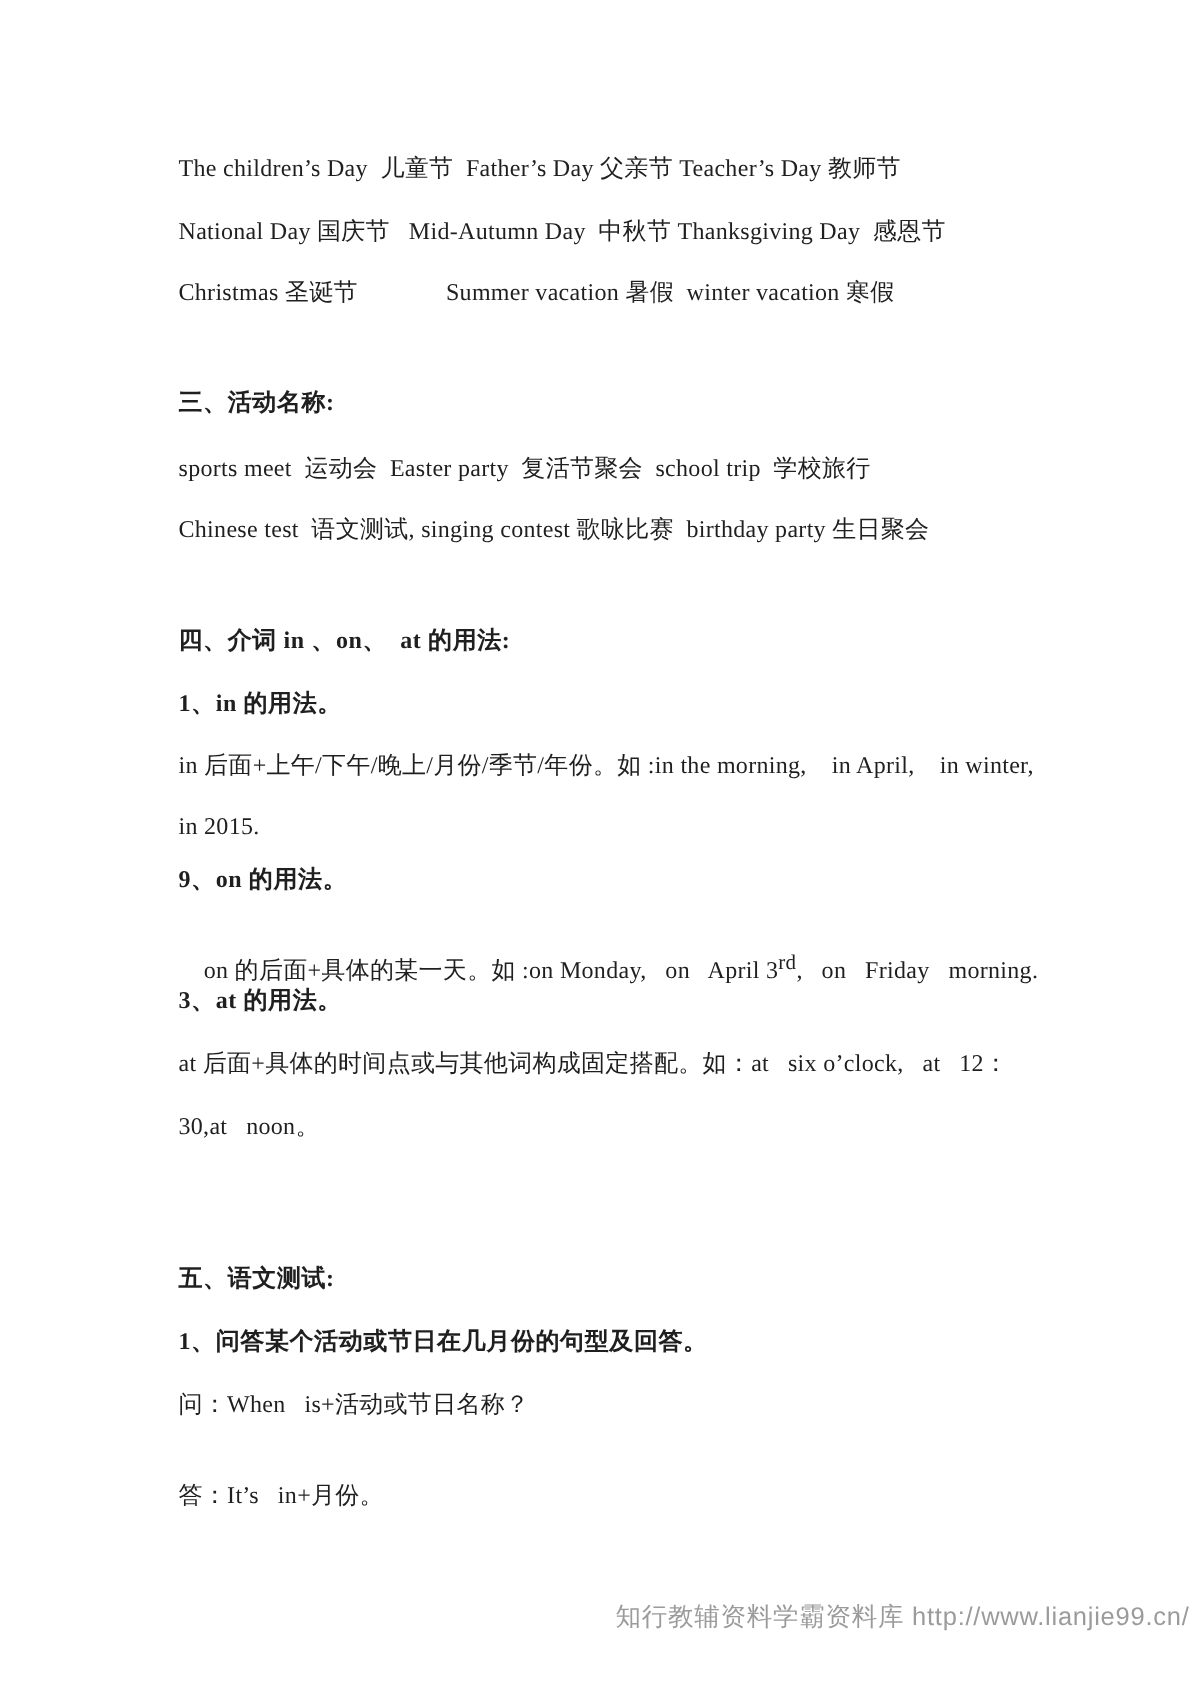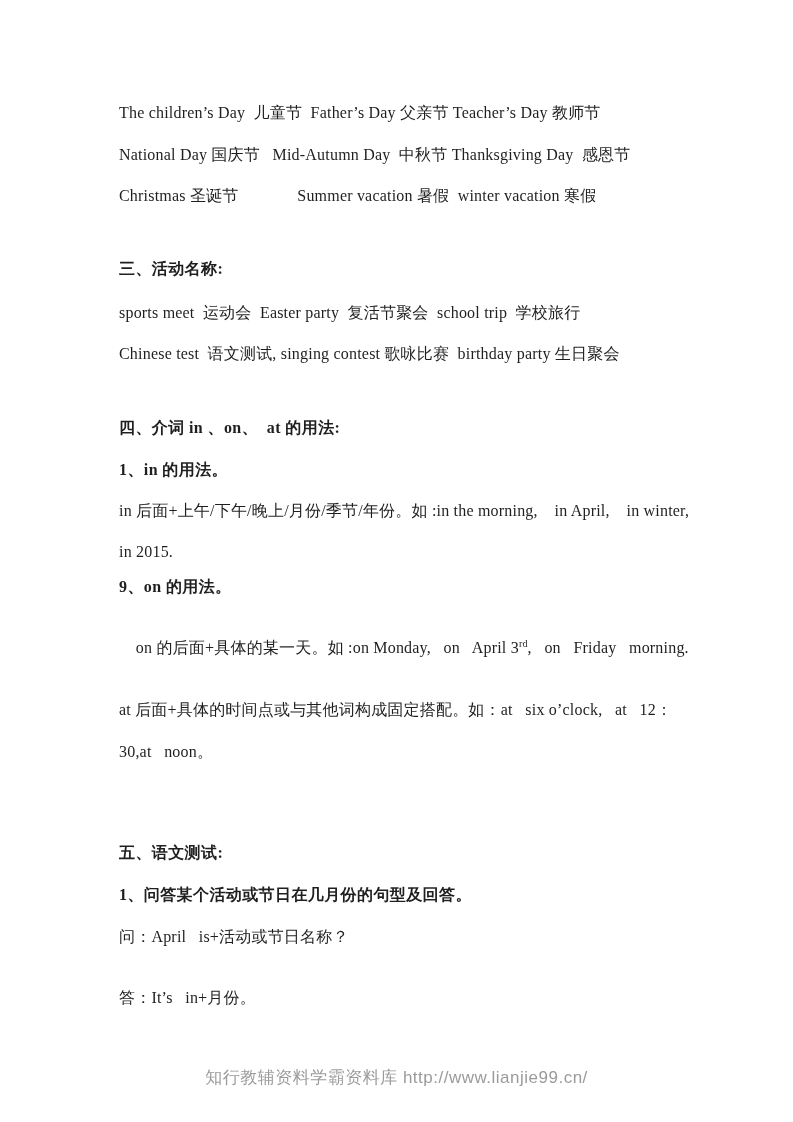--- a/index.html
+++ b/index.html
@@ -23,31 +23,31 @@
     font-size: 16px;
     line-height: 1.25;
     color: #1f1f1f;
     letter-spacing: 0.2px;
   }
   .tline.bold {
     font-weight: bold;
     letter-spacing: 0.4px;
   }
   .tline sup {
-    font-size: 10px;
+    font-size: 14px;
     line-height: 0;
     vertical-align: super;
     font-family: Liberation Serif, serif;
   }
   .footer {
     position: absolute;
     left: 0;
     right: 0;
     top: 1066px;
-    text-align: center;
+    text-align: right;
     font-family: "Liberation Sans", "DejaVu Sans", sans-serif;
     font-size: 17px;
     color: #9b9b9b;
     letter-spacing: 0.5px;
   }
 </style>
 </head>
 <body>
 
 <div class="page">
@@ -63,23 +63,24 @@
   <div class="tline" style="top:344px">Chinese test  语文测试, singing contest 歌咏比赛  birthday party 生日聚会</div>
   <div class="tline bold" style="top:460px">1、in 的用法。</div>
   <div class="tline" style="top:501px">in 后面+上午/下午/晚上/月份/季节/年份。如 :in the morning,    in April,    in winter,</div>
   <div class="tline" style="top:542px">in 2015.</div>
 
   <div class="tline bold" style="top:577px">9、on 的用法。</div>
   <div class="tline" style="top:618px">
     <span>on 的后面+具体的某一天。如 :on Monday,   on   April 3</span><sup>rd</sup><span>,   on   Friday   morning.</span>
   </div>
 
+  <div class="tline bold" style="top:658px">3、at 的用法。</div>
   <div class="tline" style="top:700px">at 后面+具体的时间点或与其他词构成固定搭配。如：at   six o’clock,   at   12：</div>
   <div class="tline" style="top:742px">30,at   noon。</div>
 
   <div class="tline bold" style="top:843px">五、语文测试:</div>
   <div class="tline bold" style="top:885px">1、问答某个活动或节日在几月份的句型及回答。</div>
-  <div class="tline" style="top:927px">问：April   is+活动或节日名称？</div>
+  <div class="tline" style="top:927px">问：When   is+活动或节日名称？</div>
   <div class="tline" style="top:988px">答：It’s   in+月份。</div>
 
   <div class="footer">知行教辅资料学霸资料库 http://www.lianjie99.cn/</div>
 
 </div>
 
 </body></html>

